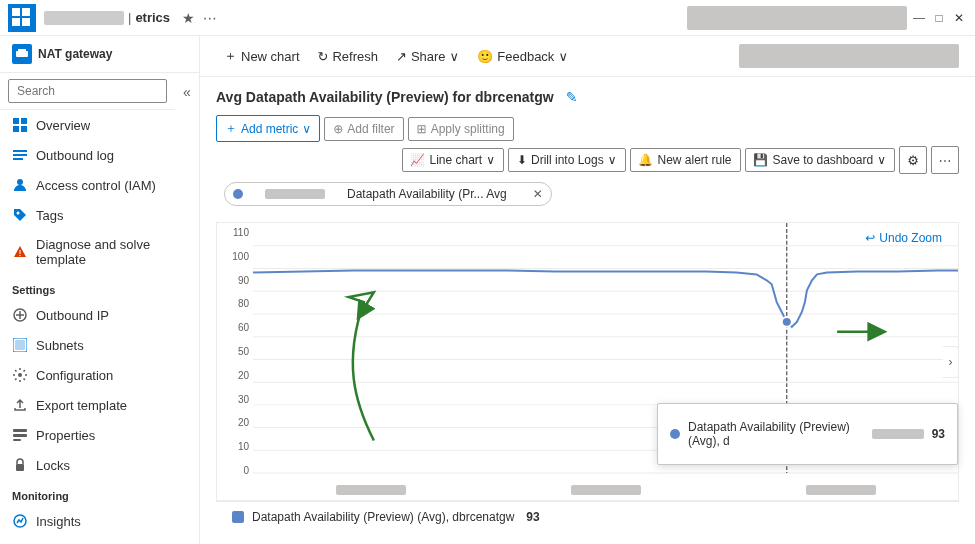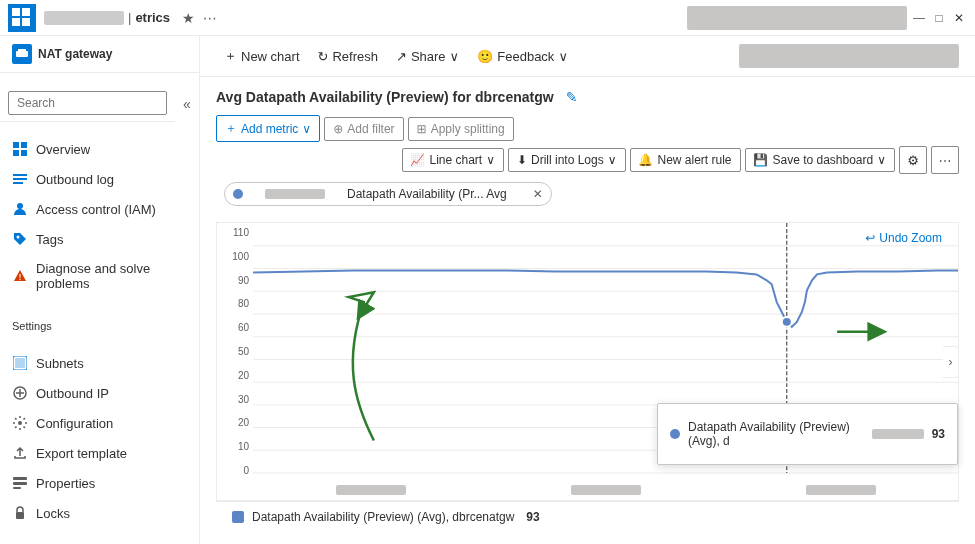--- a/index.html
+++ b/index.html
@@ -15,32 +15,32 @@
     .title-bar-breadcrumb .blurred { background: #ccc; border-radius: 2px; color: transparent; height: 14px; display: inline-block; width: 80px; }
     .title-bar-title { font-weight: 600; color: #323130; }
     .title-bar-icons { display: flex; align-items: center; gap: 8px; margin-left: 4px; color: #605e5c; font-size: 16px; cursor: pointer; }
     .window-btn { width: 16px; height: 16px; display: flex; align-items: center; justify-content: center; color: #605e5c; font-size: 12px; cursor: pointer; }
     .window-close { color: #323130; }
 
     
     .main-layout { display: flex; flex: 1; overflow: hidden; }
 
     
-    .sidebar { width: 200px; background: #fff; border-right: 1px solid #edebe9; display: flex; flex-direction: column; flex-shrink: 0; overflow-y: auto; gap: 12px; }
+    .sidebar { width: 200px; background: #fff; border-right: 1px solid #edebe9; display: flex; flex-direction: column; flex-shrink: 0; overflow-y: auto; }
     .sidebar-resource { display: flex; align-items: center; gap: 6px; padding: 8px 12px; border-bottom: 1px solid #edebe9; }
     .resource-icon { width: 20px; height: 20px; background: #0078d4; border-radius: 2px; display: flex; align-items: center; justify-content: center; }
     .resource-label { font-size: 12px; font-weight: 600; color: #323130; }
     .sidebar-search { padding: 6px 8px; border-bottom: 1px solid #edebe9; }
     .sidebar-search input { width: 100%; border: 1px solid #8a8886; border-radius: 2px; padding: 4px 8px; font-size: 12px; outline: none; }
     .sidebar-collapse { width: 24px; height: 24px; display: flex; align-items: center; justify-content: center; cursor: pointer; color: #605e5c; font-size: 14px; margin-left: auto; }
     .search-row { display: flex; align-items: center; }
     .sidebar-section { padding: 0; }
     .sidebar-item { display: flex; align-items: center; gap: 8px; padding: 7px 12px; cursor: pointer; color: #323130; font-size: 13px; }
     .sidebar-item-icon { width: 16px; height: 16px; display: flex; align-items: center; justify-content: center; flex-shrink: 0; }
-    .sidebar-section-title { padding: 10px 12px 4px; font-size: 11px; font-weight: 400; color: #323130; text-transform: none; }
+    .sidebar-section-title { padding: 10px 12px 4px; font-size: 11px; font-weight: 700; color: #323130; text-transform: none; }
 
     
     .content { flex: 1; display: flex; flex-direction: column; background: #fff; overflow: hidden; }
 
     
     .toolbar { display: flex; align-items: center; gap: 2px; padding: 6px 16px; border-bottom: 1px solid #edebe9; flex-shrink: 0; background: #fff; }
     .toolbar-btn { display: flex; align-items: center; gap: 4px; padding: 5px 8px; cursor: pointer; color: #323130; font-size: 13px; border-radius: 2px; border: none; background: none; }
     .toolbar-search-blurred { background: #c8c6c4; border-radius: 2px; height: 24px; width: 220px; }
 
     
@@ -183,43 +183,43 @@
           <span>Tags</span>
         </div>
         <div class="sidebar-item">
           <div class="sidebar-item-icon">
             <svg width="14" height="14" viewBox="0 0 14 14" fill="#d83b01">
                 <path d="M7 1L1 12h12L7 1z"></path>
                 <rect x="6.5" y="5" width="1" height="4" fill="white"></rect>
                 <circle cx="7" cy="10.5" r="0.7" fill="white"></circle>
               </svg>
           </div>
-          <span>Diagnose and solve problems</span>
+          <span>Diagnose and solve template</span>
         </div>
       </div>
 
       <div class="sidebar-section-title">Settings</div>
       <div class="sidebar-section">
-        <div class="sidebar-item">
-          <div class="sidebar-item-icon">
-            <svg width="14" height="14" viewBox="0 0 14 14" fill="#0078d4">
-                <rect x="0" y="0" width="14" height="14" rx="2" stroke="#0078d4" stroke-width="1" fill="none"></rect>
-                <rect x="2" y="2" width="10" height="10" rx="1" fill="#0078d4" opacity="0.3"></rect>
-              </svg>
-          </div>
-          <span>Subnets</span>
-        </div>
         <div class="sidebar-item">
           <div class="sidebar-item-icon">
             <svg width="14" height="14" viewBox="0 0 14 14" fill="#605e5c">
                 <circle cx="7" cy="7" r="6" stroke="#605e5c" stroke-width="1.5" fill="none"></circle>
                 <path d="M7 3v8M3 7h8" stroke="#605e5c" stroke-width="1.5"></path>
               </svg>
           </div>
           <span>Outbound IP</span>
+        </div>
+        <div class="sidebar-item">
+          <div class="sidebar-item-icon">
+            <svg width="14" height="14" viewBox="0 0 14 14" fill="#0078d4">
+                <rect x="0" y="0" width="14" height="14" rx="2" stroke="#0078d4" stroke-width="1" fill="none"></rect>
+                <rect x="2" y="2" width="10" height="10" rx="1" fill="#0078d4" opacity="0.3"></rect>
+              </svg>
+          </div>
+          <span>Subnets</span>
         </div>
         <div class="sidebar-item">
           <div class="sidebar-item-icon">
             <svg width="14" height="14" viewBox="0 0 14 14" fill="#605e5c">
                 <circle cx="7" cy="7" r="2"></circle>
                 <path d="M7 0v2M7 12v2M0 7h2M12 7h2M2.1 2.1l1.4 1.4M10.5 10.5l1.4 1.4M11.9 2.1l-1.4 1.4M3.5 10.5l-1.4 1.4" stroke="#605e5c" stroke-width="1.5"></path>
               </svg>
           </div>
           <span>Configuration</span>
         </div>

